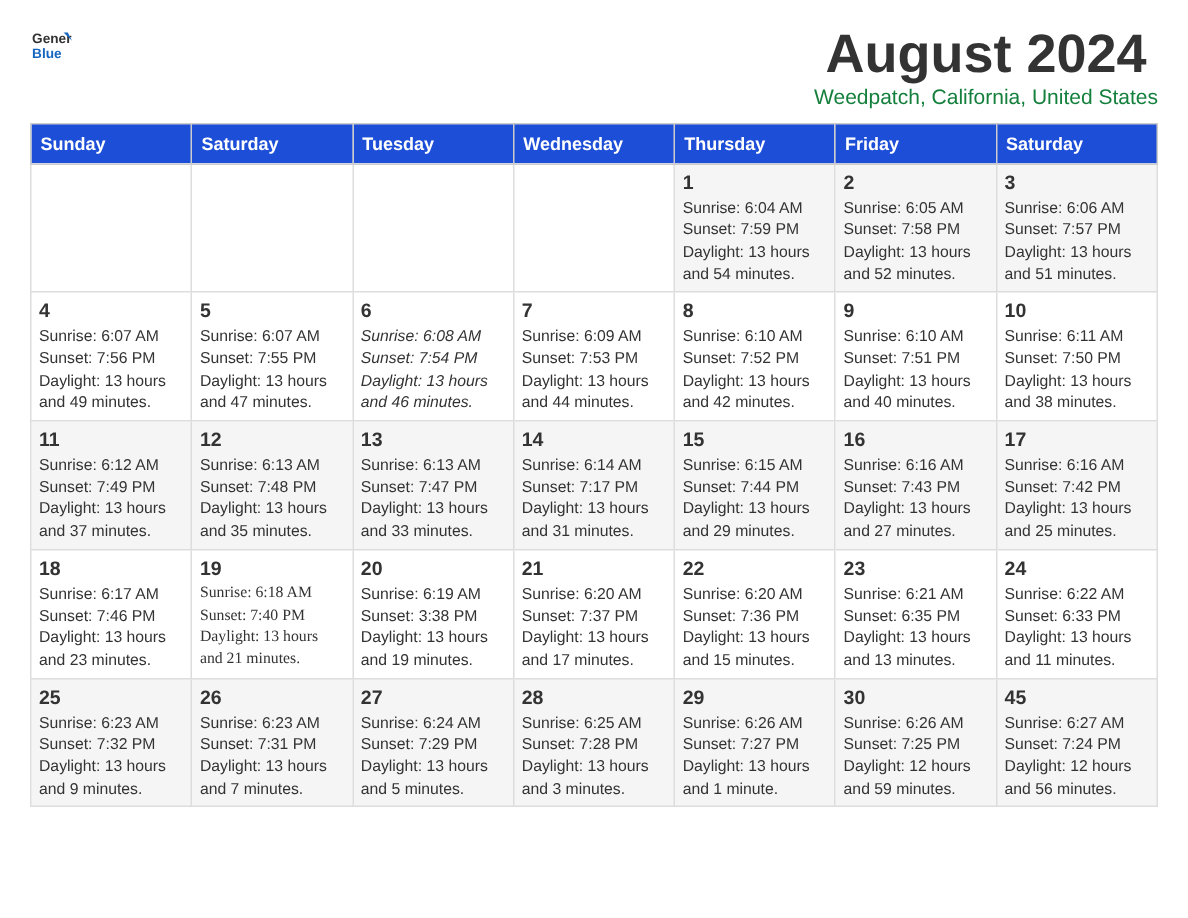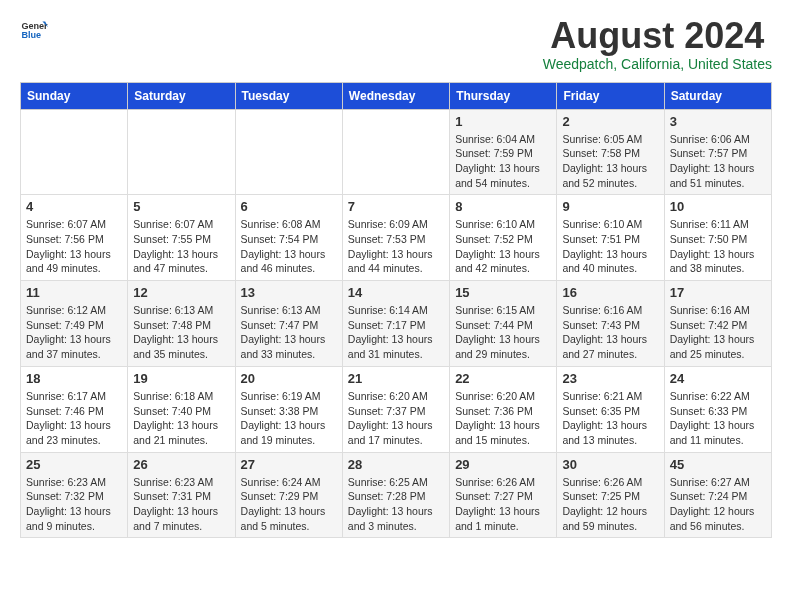--- a/index.html
+++ b/index.html
@@ -153,21 +153,21 @@
         </td>
         <td>
           <span class="day-number">5</span>
           <div class="day-info" style="white-space: pre-line;">Sunrise: 6:07 AM
 Sunset: 7:55 PM
 Daylight: 13 hours
 and 47 minutes.</div>
         </td>
         <td>
           <span class="day-number">6</span>
-          <div class="day-info" style="white-space: pre-line;">Sunrise: 6:08 AM
+          <div class="day-info" style="white-space: pre-line; font-style: italic;">Sunrise: 6:08 AM
 Sunset: 7:54 PM
 Daylight: 13 hours
 and 46 minutes.</div>
         </td>
         <td>
           <span class="day-number">7</span>
           <div class="day-info" style="white-space: pre-line;">Sunrise: 6:09 AM
 Sunset: 7:53 PM
 Daylight: 13 hours
 and 44 minutes.</div>
@@ -248,21 +248,21 @@
       <tr>
         <td>
           <span class="day-number">18</span>
           <div class="day-info" style="white-space: pre-line;">Sunrise: 6:17 AM
 Sunset: 7:46 PM
 Daylight: 13 hours
 and 23 minutes.</div>
         </td>
         <td>
           <span class="day-number">19</span>
-          <div class="day-info" style="white-space: pre-line;">Sunrise: 6:18 AM
+          <div class="day-info" style="white-space: pre-line; font-family: Liberation Serif, serif;">Sunrise: 6:18 AM
 Sunset: 7:40 PM
 Daylight: 13 hours
 and 21 minutes.</div>
         </td>
         <td>
           <span class="day-number">20</span>
           <div class="day-info" style="white-space: pre-line;">Sunrise: 6:19 AM
 Sunset: 3:38 PM
 Daylight: 13 hours
 and 19 minutes.</div>

